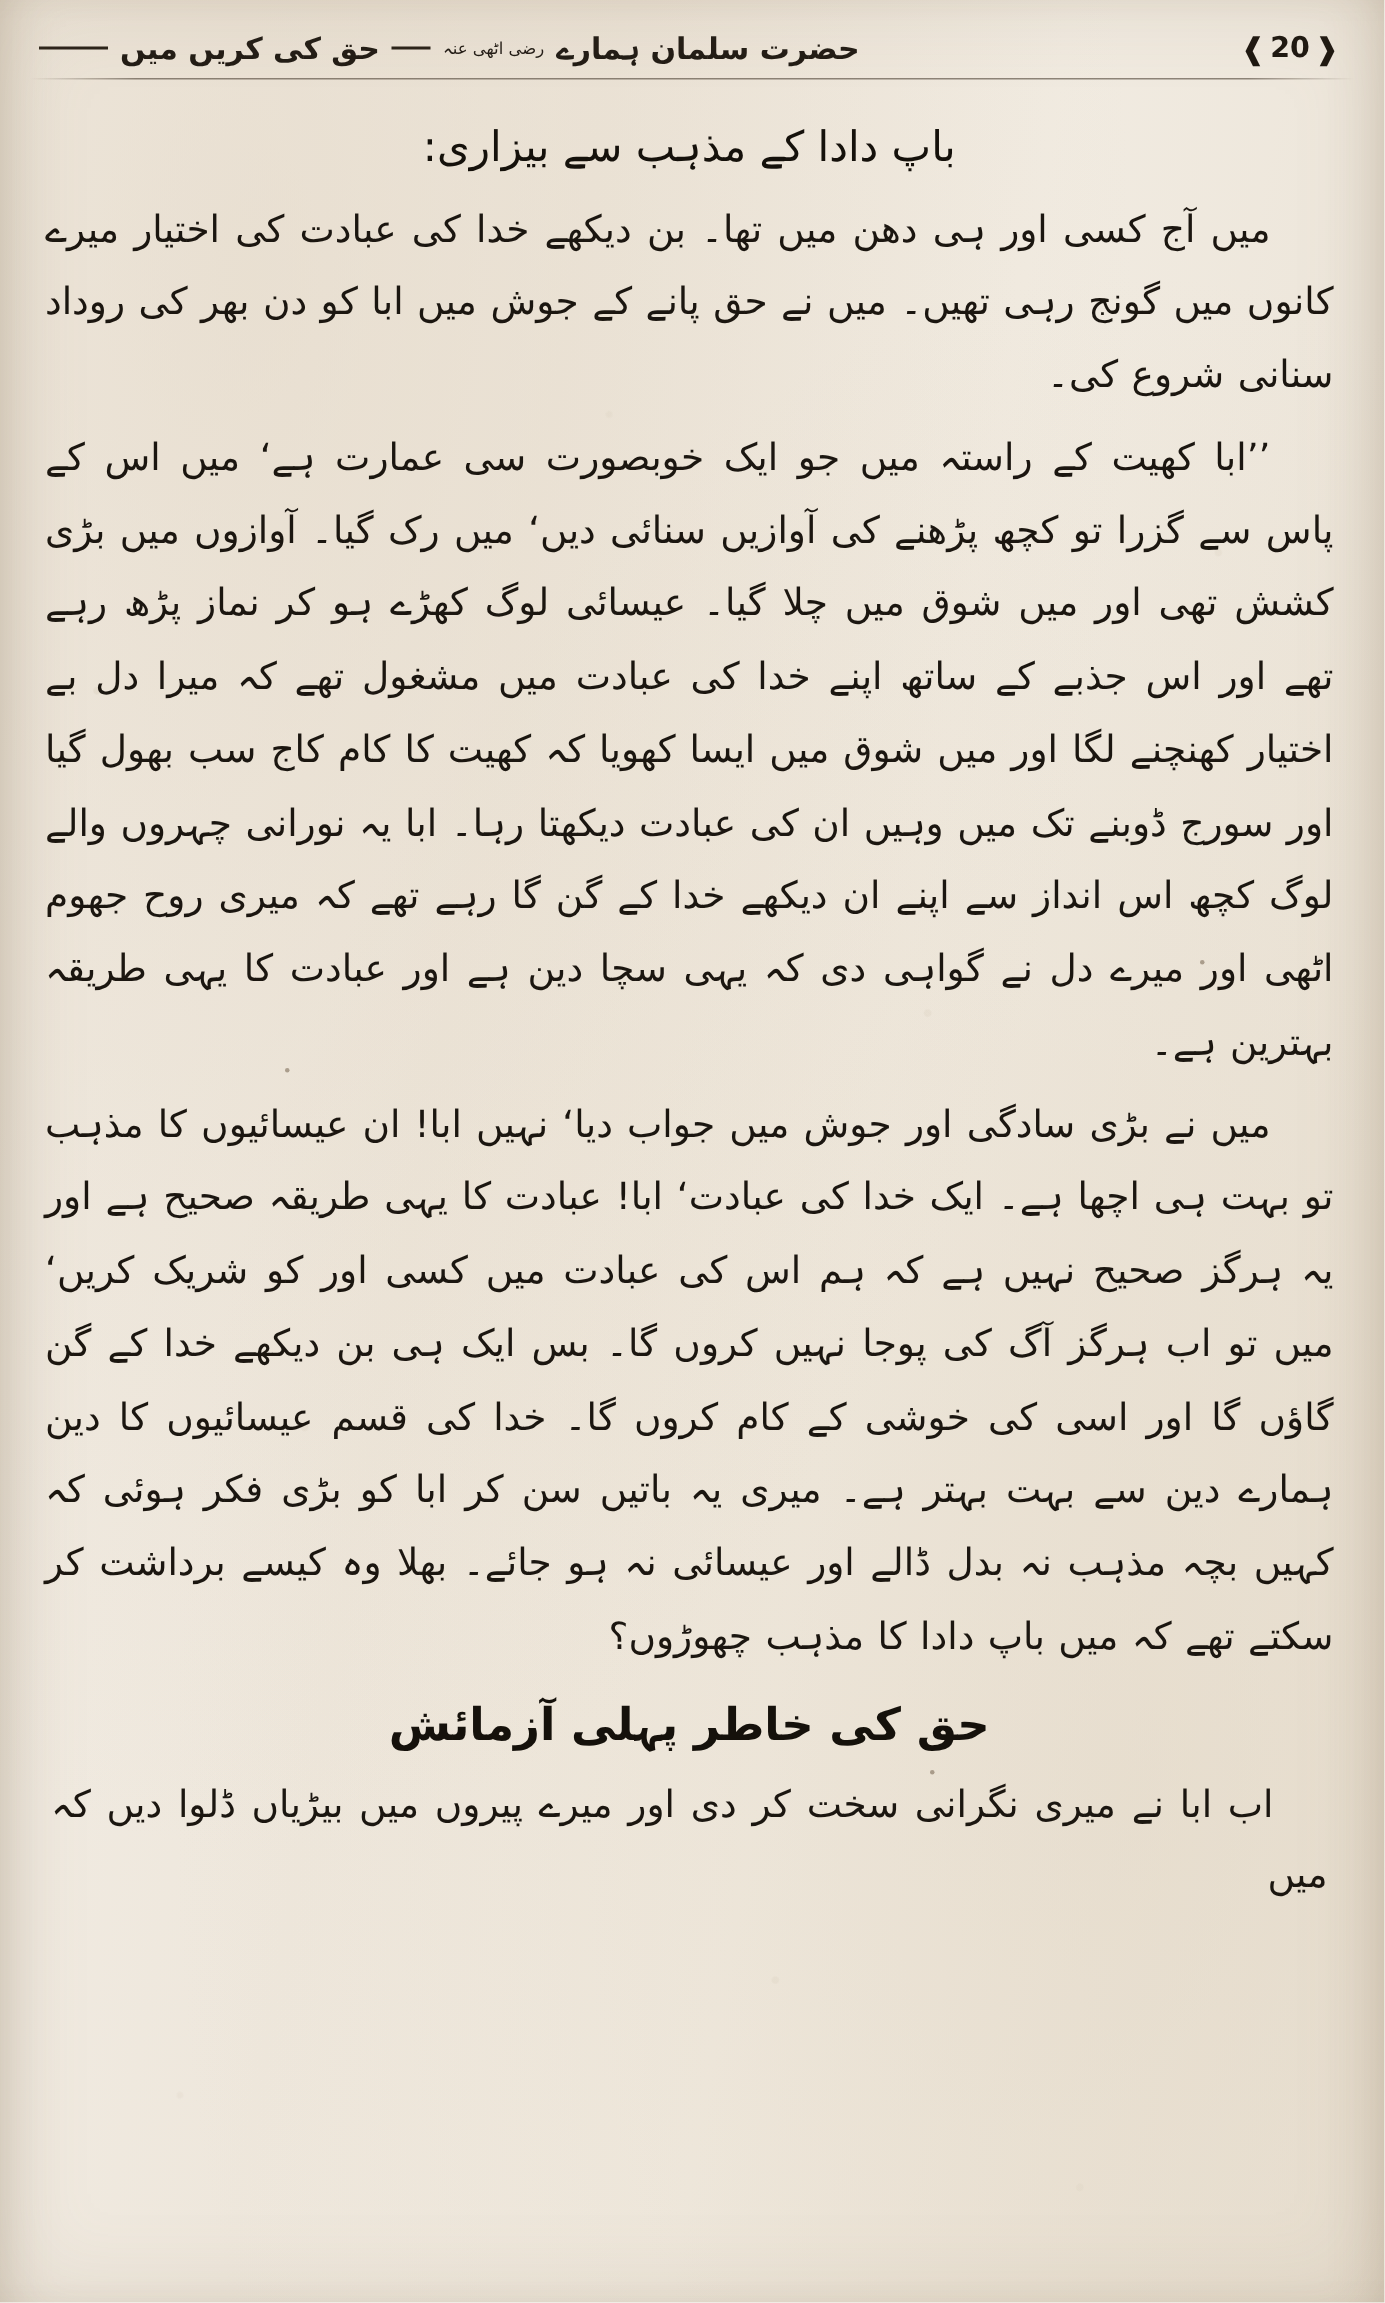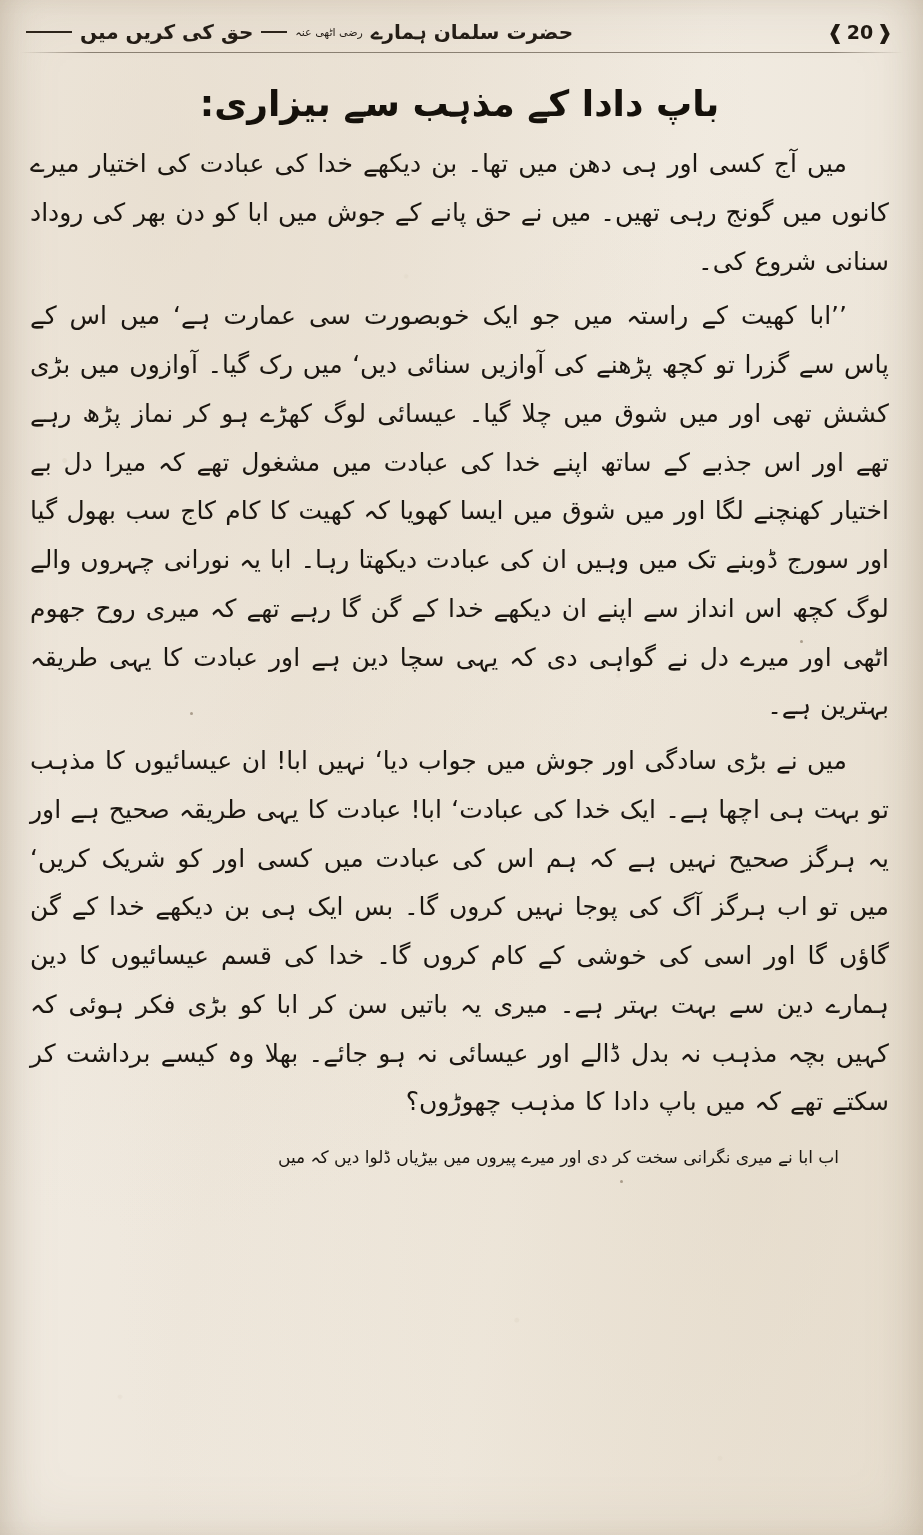--- a/index.html
+++ b/index.html
@@ -113,22 +113,22 @@
     position: absolute;
     top: 74px;
     right: 34px;
     left: 30px;
     bottom: 18px;
     direction: rtl;
     text-align: justify;
     color: #1b1610;
   }
   .heading {
-    font-size: 36px;
-    font-weight: 700;
+    font-size: 28px;
+    font-weight: 400;
     text-align: center;
     margin: 4px 0 10px 0;
     line-height: 1.45;
     color: #15110b;
   }
   p.para {
     font-size: 25px;
     line-height: 1.95;
     margin: 0 0 6px 0;
     text-align: justify;
@@ -138,23 +138,23 @@
   }
   .heading2 {
     font-size: 30px;
     font-weight: 700;
     text-align: center;
     margin: 12px 0 6px 0;
     line-height: 1.5;
     color: #15110b;
   }
   .tail {
-    font-size: 17px;
+    font-size: 25px;
     line-height: 1.9;
-    margin: 14px;
+    margin: 4px;
     text-align: justify;
     text-indent: 36px;
   }
   .speck {
     position: absolute;
     width: 3px;
     height: 3px;
     border-radius: 50%;
     background: rgba(90,72,48,0.45);
   }
@@ -185,20 +185,21 @@
   <div class="hdr-hairline"></div>
 
   <div class="content">
 
     <div class="heading">باپ دادا کے مذہب سے بیزاری:</div>
 
     <p class="para">میں آج کسی اور ہی دھن میں تھا۔ بن دیکھے خدا کی عبادت کی اختیار میرے کانوں میں گونج رہی تھیں۔ میں نے حق پانے کے جوش میں ابا کو دن بھر کی روداد سنانی شروع کی۔</p>
     <p class="para">’’ابا کھیت کے راستہ میں جو ایک خوبصورت سی عمارت ہے‘ میں اس کے پاس سے گزرا تو کچھ پڑھنے کی آوازیں سنائی دیں‘ میں رک گیا۔ آوازوں میں بڑی کشش تھی اور میں شوق میں چلا گیا۔ عیسائی لوگ کھڑے ہو کر نماز پڑھ رہے تھے اور اس جذبے کے ساتھ اپنے خدا کی عبادت میں مشغول تھے کہ میرا دل بے اختیار کھنچنے لگا اور میں شوق میں ایسا کھویا کہ کھیت کا کام کاج سب بھول گیا اور سورج ڈوبنے تک میں وہیں ان کی عبادت دیکھتا رہا۔ ابا یہ نورانی چہروں والے لوگ کچھ اس انداز سے اپنے ان دیکھے خدا کے گن گا رہے تھے کہ میری روح جھوم اٹھی اور میرے دل نے گواہی دی کہ یہی سچا دین ہے اور عبادت کا یہی طریقہ بہترین ہے۔</p>
     <p class="para">میں نے بڑی سادگی اور جوش میں جواب دیا‘ نہیں ابا! ان عیسائیوں کا مذہب تو بہت ہی اچھا ہے۔ ایک خدا کی عبادت‘ ابا! عبادت کا یہی طریقہ صحیح ہے اور یہ ہرگز صحیح نہیں ہے کہ ہم اس کی عبادت میں کسی اور کو شریک کریں‘ میں تو اب ہرگز آگ کی پوجا نہیں کروں گا۔ بس ایک ہی بن دیکھے خدا کے گن گاؤں گا اور اسی کی خوشی کے کام کروں گا۔ خدا کی قسم عیسائیوں کا دین ہمارے دین سے بہت بہتر ہے۔ میری یہ باتیں سن کر ابا کو بڑی فکر ہوئی کہ کہیں بچہ مذہب نہ بدل ڈالے اور عیسائی نہ ہو جائے۔ بھلا وہ کیسے برداشت کر سکتے تھے کہ میں باپ دادا کا مذہب چھوڑوں؟</p>
 
+    <div class="heading2">حق کی خاطر پہلی آزمائش</div>
 
     <p class="tail">اب ابا نے میری نگرانی سخت کر دی اور میرے پیروں میں بیڑیاں ڈلوا دیں کہ میں</p>
   </div>
 
   <div class="speck" style="top:640px; right:120px;"></div>
   <div class="speck" style="top:712px; left:190px;"></div>
   <div class="speck" style="top:1180px; right:300px;"></div>
 
   <div class="edge-shadow"></div>
 </div>

